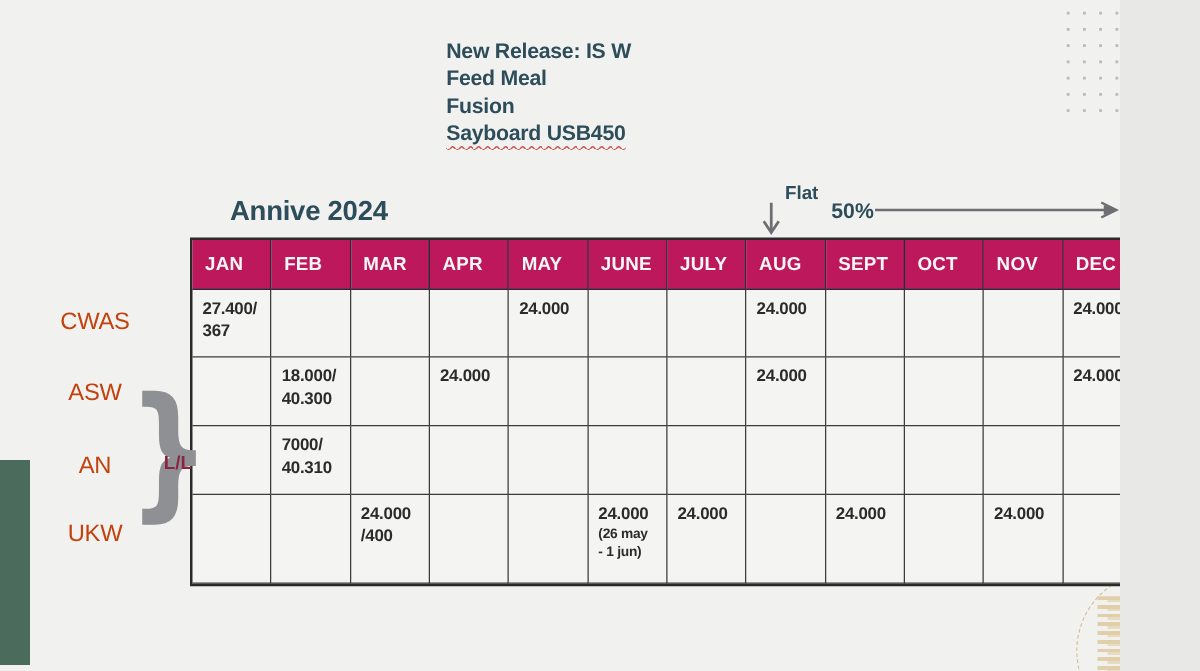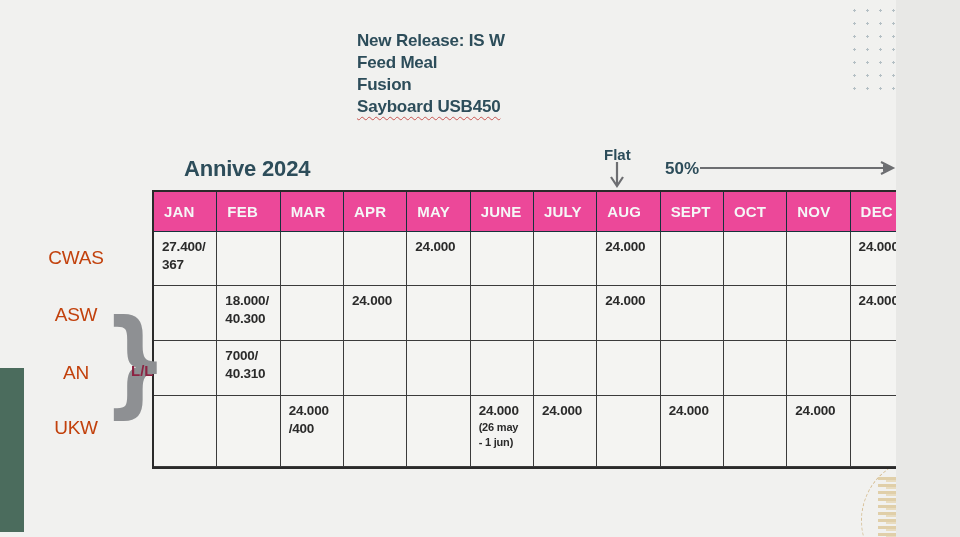--- a/index.html
+++ b/index.html
@@ -10,36 +10,36 @@
     font-family:"Liberation Sans","DejaVu Sans",sans-serif;
     color:#2d4d5a;
   }
   
   .title-block { position:absolute; left:357px; top:30px; font-size:17px; font-weight:700; line-height:22px; letter-spacing:-0.2px; }
   .title-block .tline { display:block; }
   .title-block .indent { }
   .wavy { text-decoration:underline wavy #c85450; text-decoration-thickness:1px; text-underline-offset:4px; }
   
   .heading { position:absolute; left:156px; top:156px; font-size:22px; font-weight:700; letter-spacing:-0.2px;margin-left:28px; }
-  .flat-label { position:absolute; left:604px; top:146px; font-size:15px; font-weight:700; }
+  .flat-label { position:absolute; left:628px; top:146px; font-size:15px; font-weight:700; }
   .pct-label { position:absolute; left:665px; top:159px; font-size:17px; font-weight:700; }
   .arrow-down { position:absolute; left:608px; top:162px; }
   .arrow-right { position:absolute; left:700px; top:160px; }
   
   .cal-table {
     position:absolute; left:152px; top:190px;
     display:grid;
     grid-template-columns:repeat(12, 63.33px);
     grid-template-rows:40px 54px 55px 55px 71px;
     border:2px solid #2a2a2a; background:#f4f4f2;
   }
   .cell { border-right:1.5px solid #3b3b3b; border-bottom:1.5px solid #3b3b3b; }
   .cell:nth-child(12n) { border-right:none; }
   .cell.head {
-    background:#ec4899; color:#f5f7f7; display:flex; align-items:center;
+    background:#be185d; color:#f5f7f7; display:flex; align-items:center;
     padding-left:10px; font-size:15px; font-weight:700; letter-spacing:0.2px;
     border-right-color:#16323c; border-bottom-color:#16323c;
   }
   .cell.body {
     padding:6px 3px 0 8px; font-size:13.5px; font-weight:700; color:#2b2b2b;
     line-height:1.35; letter-spacing:-0.2px;
   }
   .cell.body .line { display:block; }
   .cell.body .line.small { font-size:11px; font-weight:700; }
   

